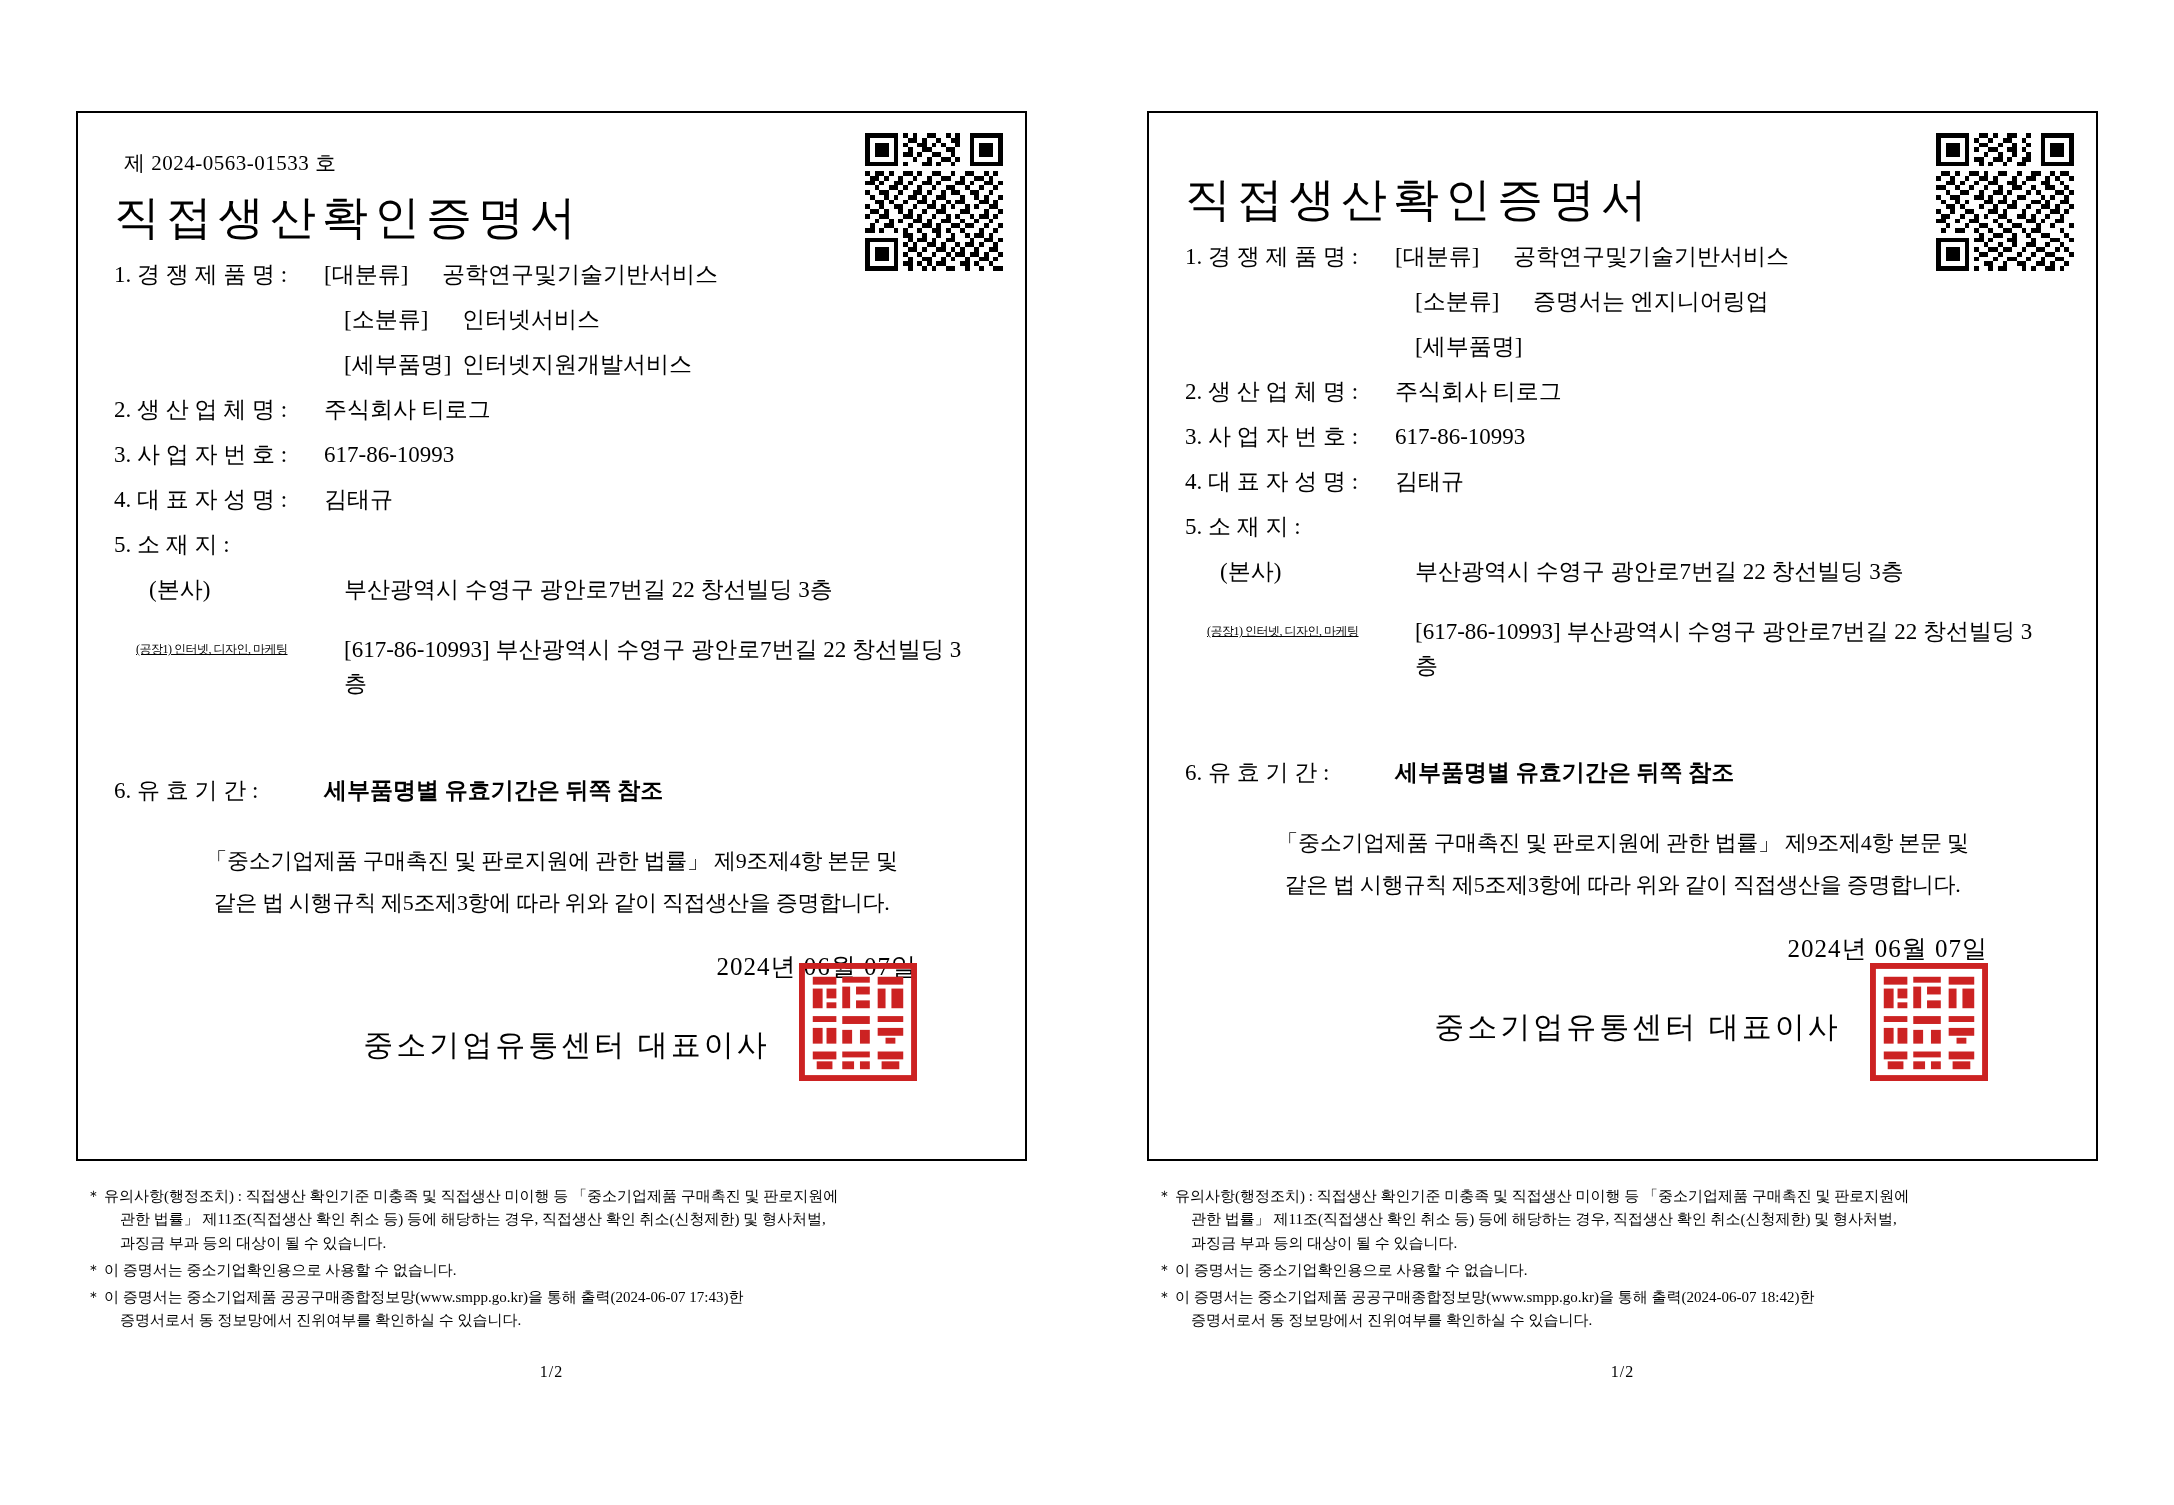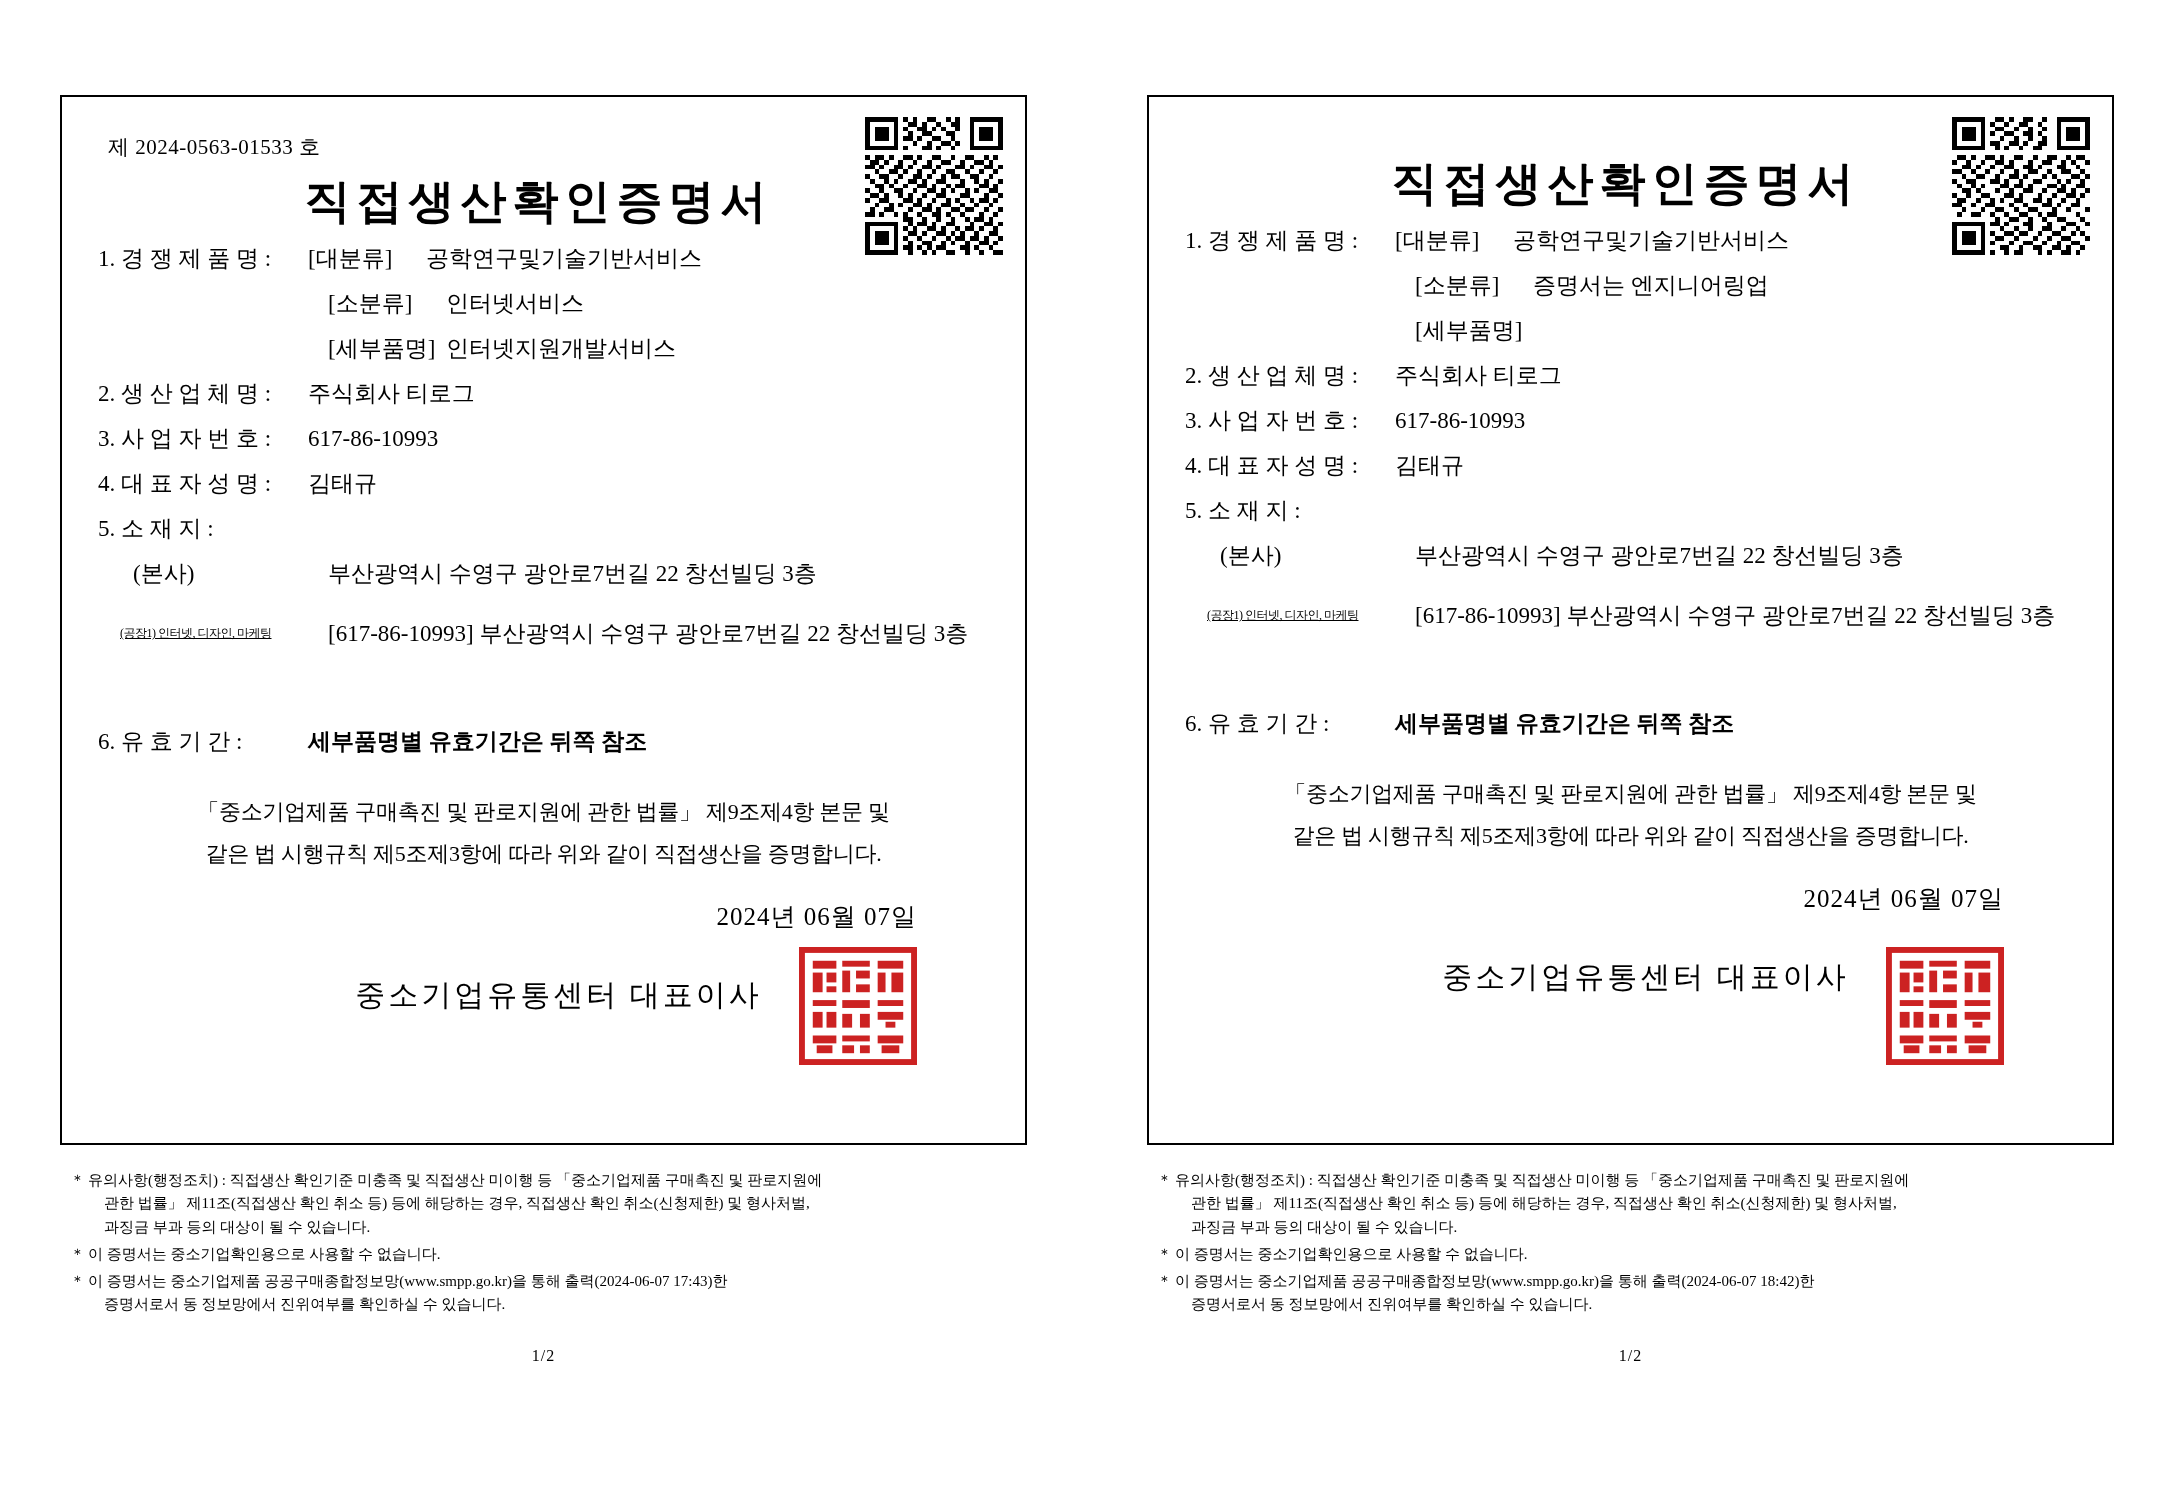--- a/index.html
+++ b/index.html
@@ -11,21 +11,21 @@
     width: 2174px;
     height: 1505px;
     font-family: "Liberation Serif", serif;
     color: #000000;
     position: relative;
     overflow: hidden;
   }
   .page-wrap {
     display: flex;
     gap: 0px;
-    padding: 0;
+    padding: 16px;
     width: 2174px;
     height: 1505px;
     box-sizing: border-box;
   }
   .cert-column {
     width: 1087px;
     box-sizing: border-box;
     padding: 95px 60px 0 60px;
     position: relative;
   }
@@ -44,23 +44,23 @@
   }
   .qr {
     position: absolute;
     top: 20px;
     right: 22px;
     width: 138px;
     height: 138px;
   }
   .qr svg { display:block; }
   .cert-title {
-    text-align: center;
+    text-align: left;
     font-size: 46px;
-    font-weight: bold;
+    font-weight: normal;
     letter-spacing: 6px;
     margin-top: 10px;
     margin-bottom: 10px;
     padding-right: 10px;
   }
   .cert-title.right-variant {
     margin-top: 28px;
   }
   .field-row {
     display: flex;

